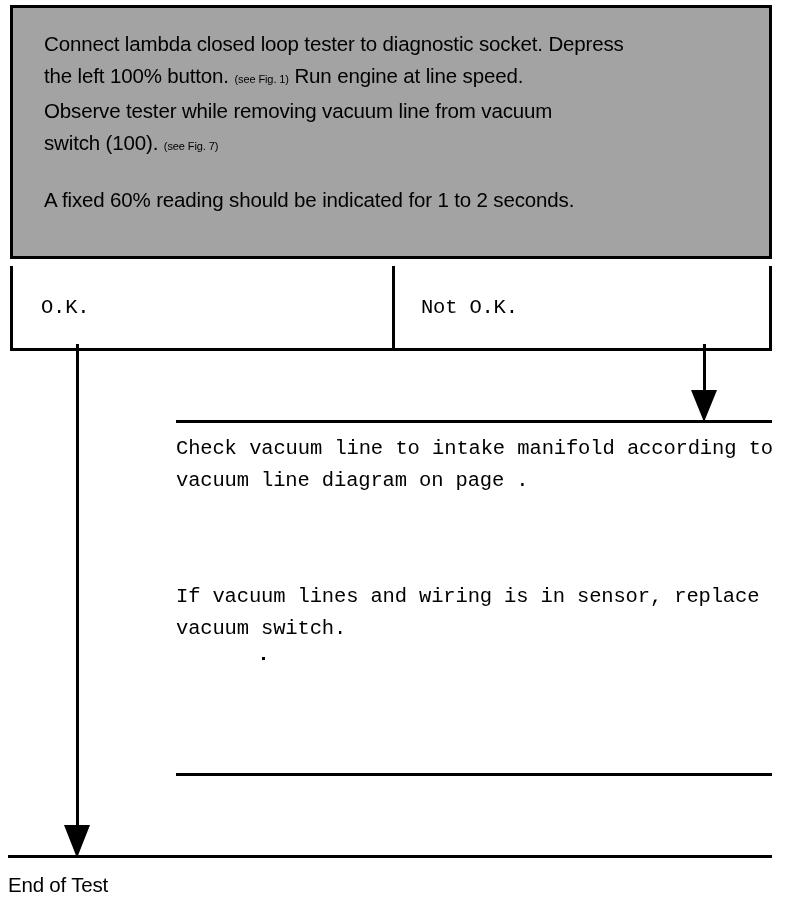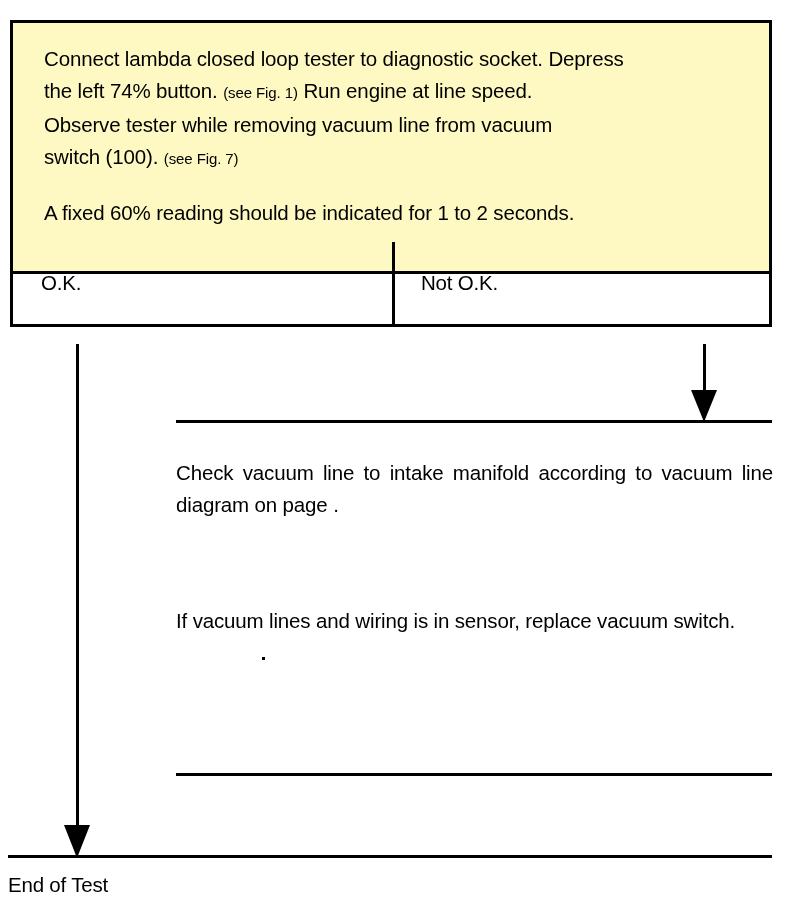--- a/index.html
+++ b/index.html
@@ -22,67 +22,68 @@
     position: absolute;
     inset: 0;
     width: 800px;
     height: 914px;
   }
 
   
   .instruction-box {
     position: absolute;
     left: 10px;
-    top: 20px;
+    top: 5px;
     width: 762px;
     height: 254px;
     border: 3px solid #000;
     box-sizing: border-box;
-    background: #fef9c3;
+    background: #a3a3a3;
   }
 
   .instruction-body {
     position: absolute;
     left: 31px;
     top: 20px;
     width: 700px;
   }
 
   .instr-line {
     font-size: 20.5px;
     line-height: 32px;
     letter-spacing: -0.15px;
     white-space: nowrap;
   }
 
   .small-note {
-    font-size: 15px;
+    font-size: 11px;
     letter-spacing: -0.1px;
   }
 
   .instr-gap {
     height: 22px;
   }
 
   sub {
     font-size: 0.62em;
     vertical-align: -0.22em;
   }
 
   
   .result-row {
     position: absolute;
     left: 10px;
-    top: 242px;
+    top: 266px;
     width: 762px;
     height: 85px;
     border: 3px solid #000;
     border-top: 0;
     box-sizing: border-box;
     display: flex;
+    font-family: Liberation Mono, monospace;
   }
   .result-cell {
     position: relative;
     height: 100%;
     display: flex;
     align-items: center;
     box-sizing: border-box;
   }
   .result-cell.ok    { width: 382px; border-right: 3px solid #000; }
   .result-cell.notok { flex: 1 1 auto; border-radius: 20px; }
@@ -128,22 +129,23 @@
     height: 3px;
     left: 176px;
     width: 596px;
   }
   .rule-top    { top: 420px; }
   .rule-bottom { top: 773px; }
 
   .branch-body {
     position: absolute;
     left: 176px;
-    top: 457px;
+    top: 433px;
     width: 597px;
+    font-family: Liberation Mono, monospace;
   }
 
   .para {
     font-size: 20.5px;
     line-height: 32px;
     letter-spacing: -0.15px;
     margin: 0;
   }
   .para.justify {
     text-align: justify;
@@ -186,21 +188,21 @@
 <div class="page">
 
   <div class="instruction-box">
     <div class="instruction-body">
 
       <div class="instr-line">
         <span>Connect lambda closed loop tester to diagnostic socket. Depress</span>
       </div>
 
       <div class="instr-line">
-        <span>the left 74% button. </span><span class="small-note">(see Fig. 1)</span><span> Run engine at line speed.</span>
+        <span>the left 100% button. </span><span class="small-note">(see Fig. 1)</span><span> Run engine at line speed.</span>
       </div>
 
 
       <div class="instr-line">
         <span>Observe tester while removing vacuum line from vacuum</span>
       </div>
 
       <div class="instr-line">
         <span>switch (100). </span><span class="small-note">(see Fig. 7)</span>
       </div>

